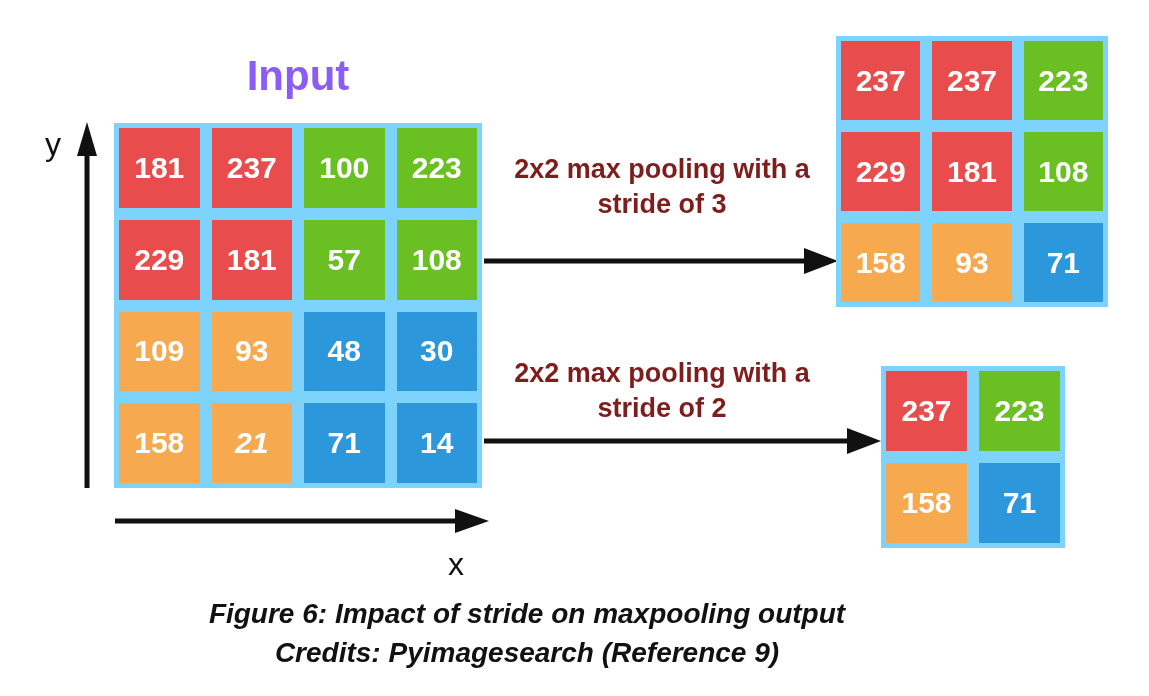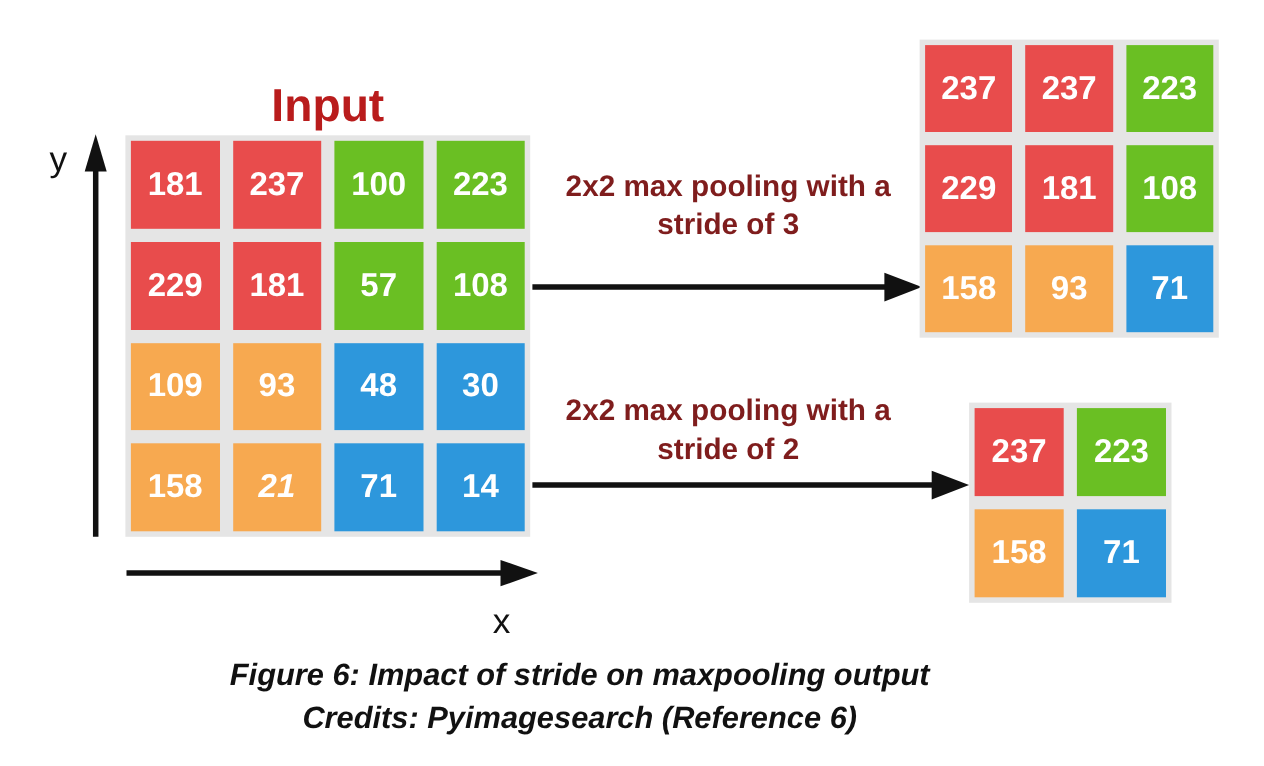--- a/index.html
+++ b/index.html
@@ -16,27 +16,26 @@
     overflow: hidden;
   }
   .diagram-title {
     position: absolute;
     left: 114px;
     top: 52px;
     width: 368px;
     text-align: center;
     font-size: 42px;
     font-weight: bold;
-    color: #b91c1c;
-    margin-top: 20px;
+    color: #8b5cf6;
   }
   .pix-grid {
     position: absolute;
     display: grid;
-    background: #e5e5e5;
+    background: #7dd3fc;
     padding: 5px;
     gap: 12px;
     box-sizing: border-box;
   }
   .grid-input  { left: 114px; top: 123px; width: 368px; height: 365px; }
   .grid-out1   { left: 836px; top: 36px;  width: 272px; height: 271px; }
   .grid-out2   { left: 881px; top: 366px; width: 184px; height: 182px; }
   .cell {
     display: flex;
     align-items: center;
@@ -161,16 +160,16 @@
 
   <div class="pix-grid grid-out2" style="grid-template-columns: repeat(2, 1fr);">
       <div class="cell" style="background: rgb(232, 76, 76);">237</div>
       <div class="cell" style="background: rgb(106, 191, 35);">223</div>
       <div class="cell" style="background: rgb(247, 169, 80);">158</div>
       <div class="cell" style="background: rgb(45, 151, 220);">71</div>
     </div>
 
   <div class="caption">
     <div>Figure 6: Impact of stride on maxpooling output</div>
-    <div>Credits: Pyimagesearch (Reference 6)</div>
+    <div>Credits: Pyimagesearch (Reference 9)</div>
   </div>
 
 </div>
 
 </body></html>

